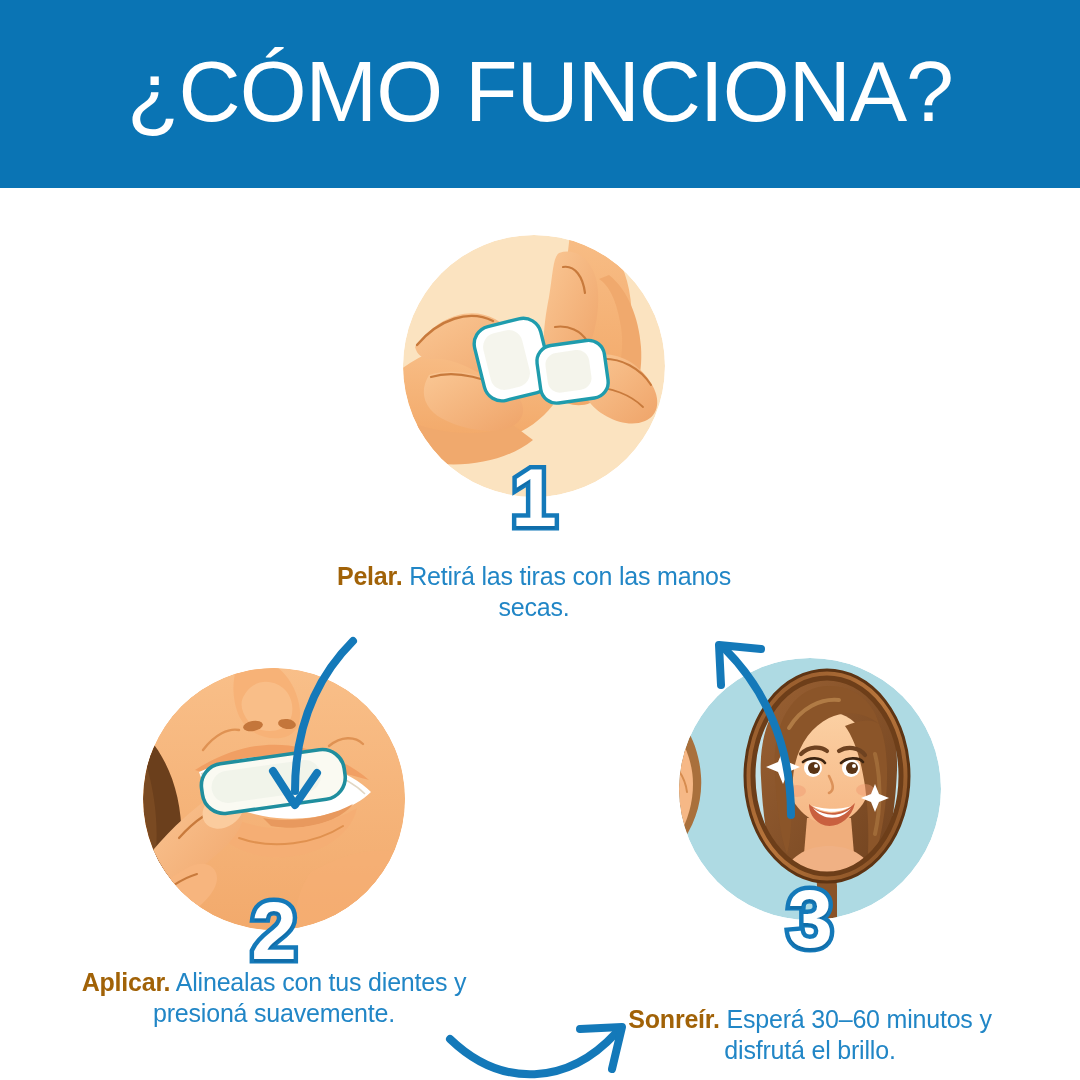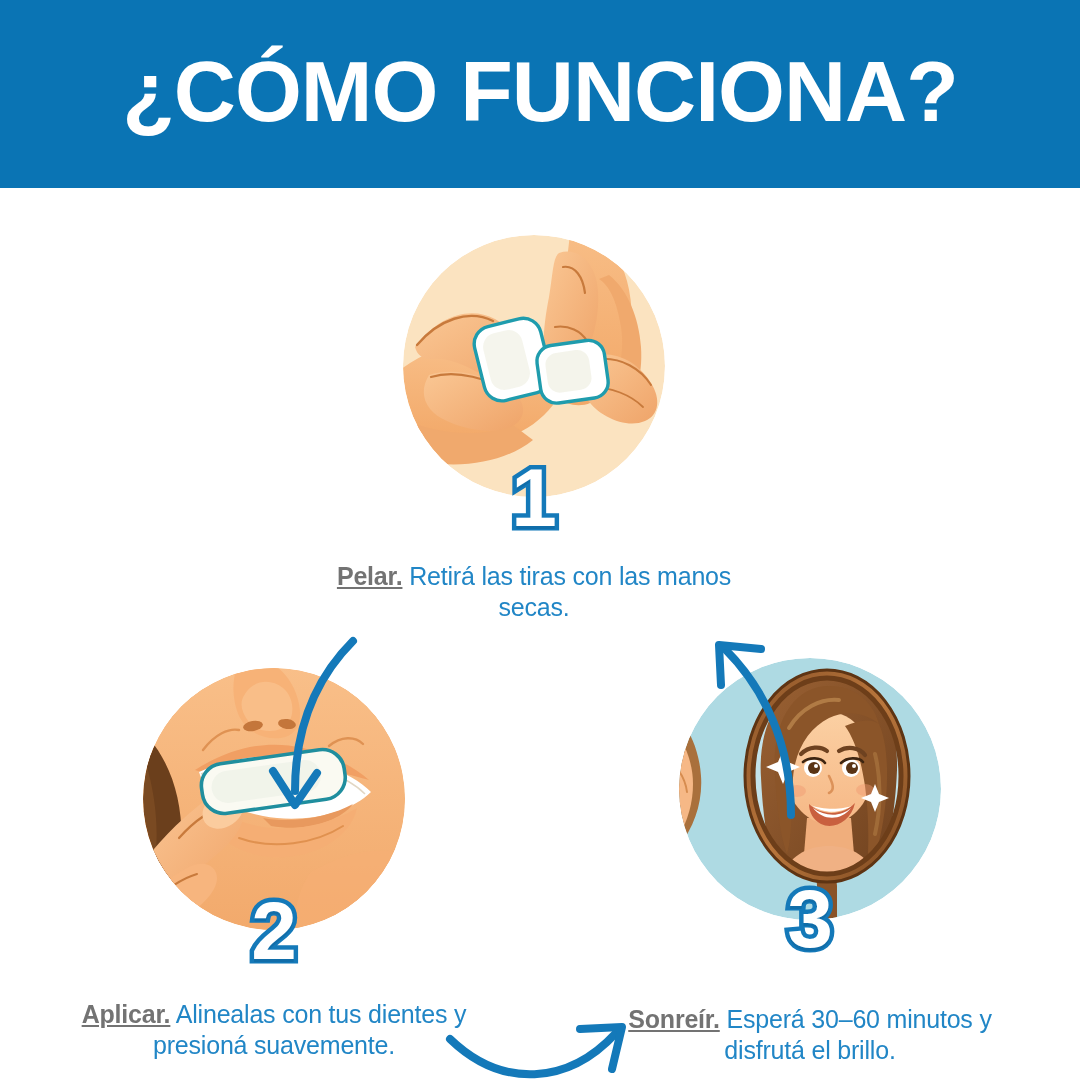--- a/index.html
+++ b/index.html
@@ -23,21 +23,21 @@
     width: 1080px;
     height: 188px;
     background: #0A74B4;
     display: flex;
     align-items: center;
     justify-content: center;
   }
   .header-title {
     color: #ffffff;
     font-family: "Liberation Sans", sans-serif;
-    font-weight: bold;
+    font-weight: normal;
     font-size: 86px;
     letter-spacing: -1px;
     line-height: 1;
     text-align: right;
     margin: 0;
     padding-bottom: 6px;
     white-space: nowrap;
   }
 
   
@@ -93,25 +93,24 @@
   .caption {
     margin: 64px auto 0;
     text-align: center;
     font-family: "Liberation Sans", sans-serif;
     font-size: 25px;
     line-height: 1.22;
     color: #2186C6;
     letter-spacing: -0.2px;
   }
   .caption b {
-    color: #737373;
+    color: #a16207;
     font-weight: bold;
-    text-decoration: underline;
-  }
-  .step-2 .caption { margin-top: 69px; }
+  }
+  .step-2 .caption { margin-top: 37px; }
   .step-3 .caption { margin-top: 84px; }
 
   
   .arrow {
     position: absolute;
   }
   .arrow-1 { left: 255px; top: 445px; }
   .arrow-2 { left: 440px; top: 825px; }
   .arrow-3 { left: 705px; top: 445px; }
 </style>

